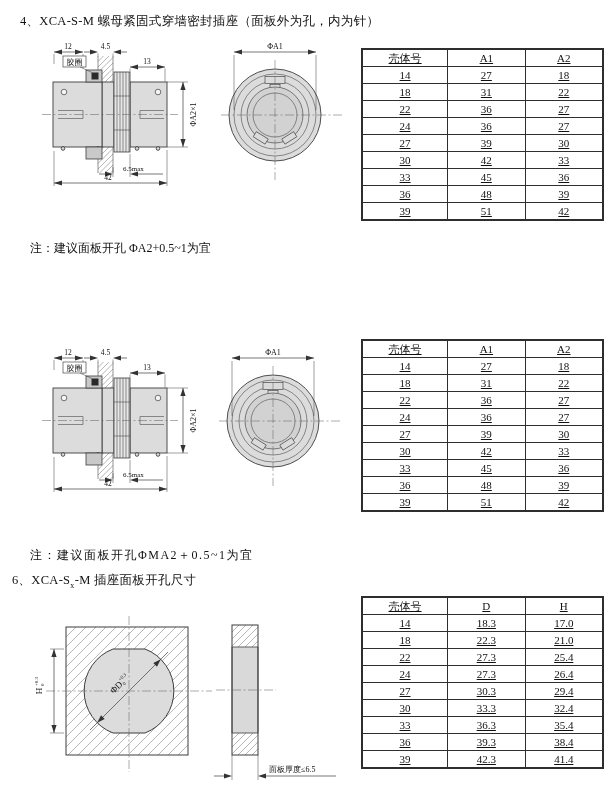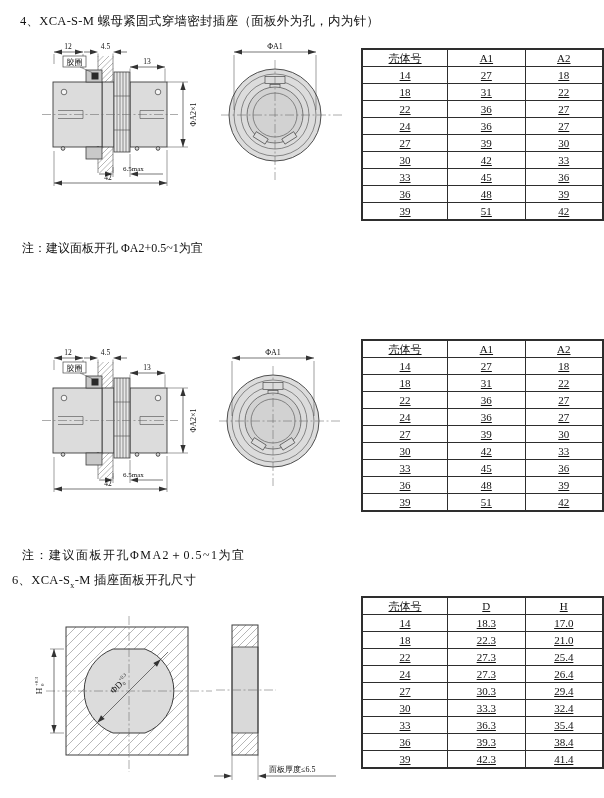--- a/index.html
+++ b/index.html
@@ -1,20 +1,20 @@
 <!DOCTYPE html>
 <html><head>
 <meta charset="utf-8">
 <style>
   html,body{margin:0;padding:0;background:#e8e8e8;}
   #page{position:relative;width:604px;height:798px;background:#ffffff;overflow:hidden;
         font-family:"Liberation Serif","DejaVu Serif",serif;color:#111;}
   .title{position:absolute;font-size:12.5px;letter-spacing:0.3px;white-space:nowrap;text-align:right;}
   .title .sb{font-size:8px;}
-  .note{position:absolute;font-size:12px;white-space:nowrap;}
+  .note{position:absolute;font-size:12px;white-space:nowrap;margin-left:8px;}
   .note.wide{letter-spacing:1.5px;}
   .tblwrap{position:absolute;}
   table.spec{border-collapse:collapse;border:2px solid #2e2e2e;table-layout:fixed;text-decoration:underline;}
   table.spec th,table.spec td{border:1px solid #2e2e2e;text-align:center;vertical-align:middle;
         font-size:11px;font-weight:normal;height:16px;padding:0 2px;}
   table.spec th:nth-child(1),table.spec td:nth-child(1){width:82px;}
   table.spec th:nth-child(2),table.spec td:nth-child(2){width:74px;text-align:center;}
   table.spec th:nth-child(3),table.spec td:nth-child(3){width:74px;}
   .drw{position:absolute;}
   

